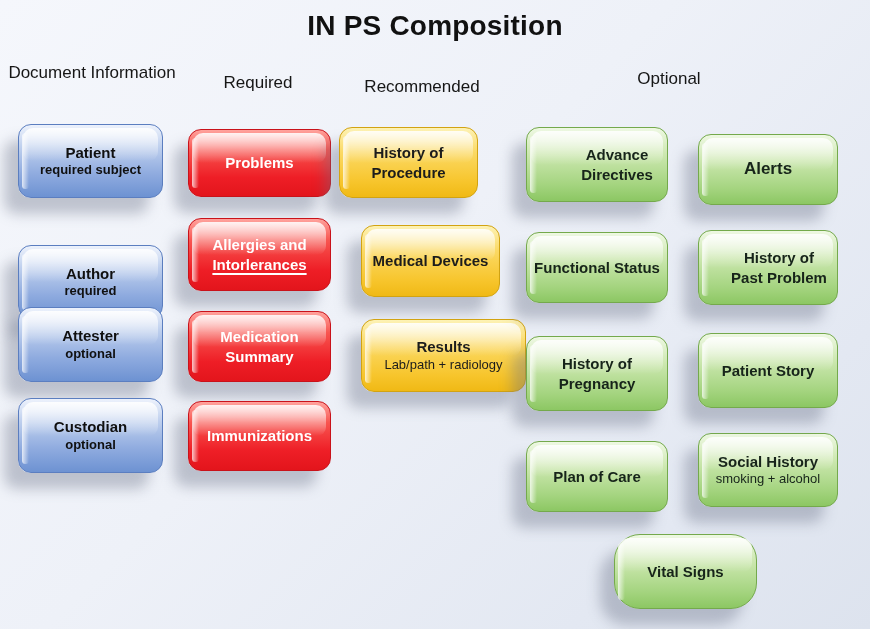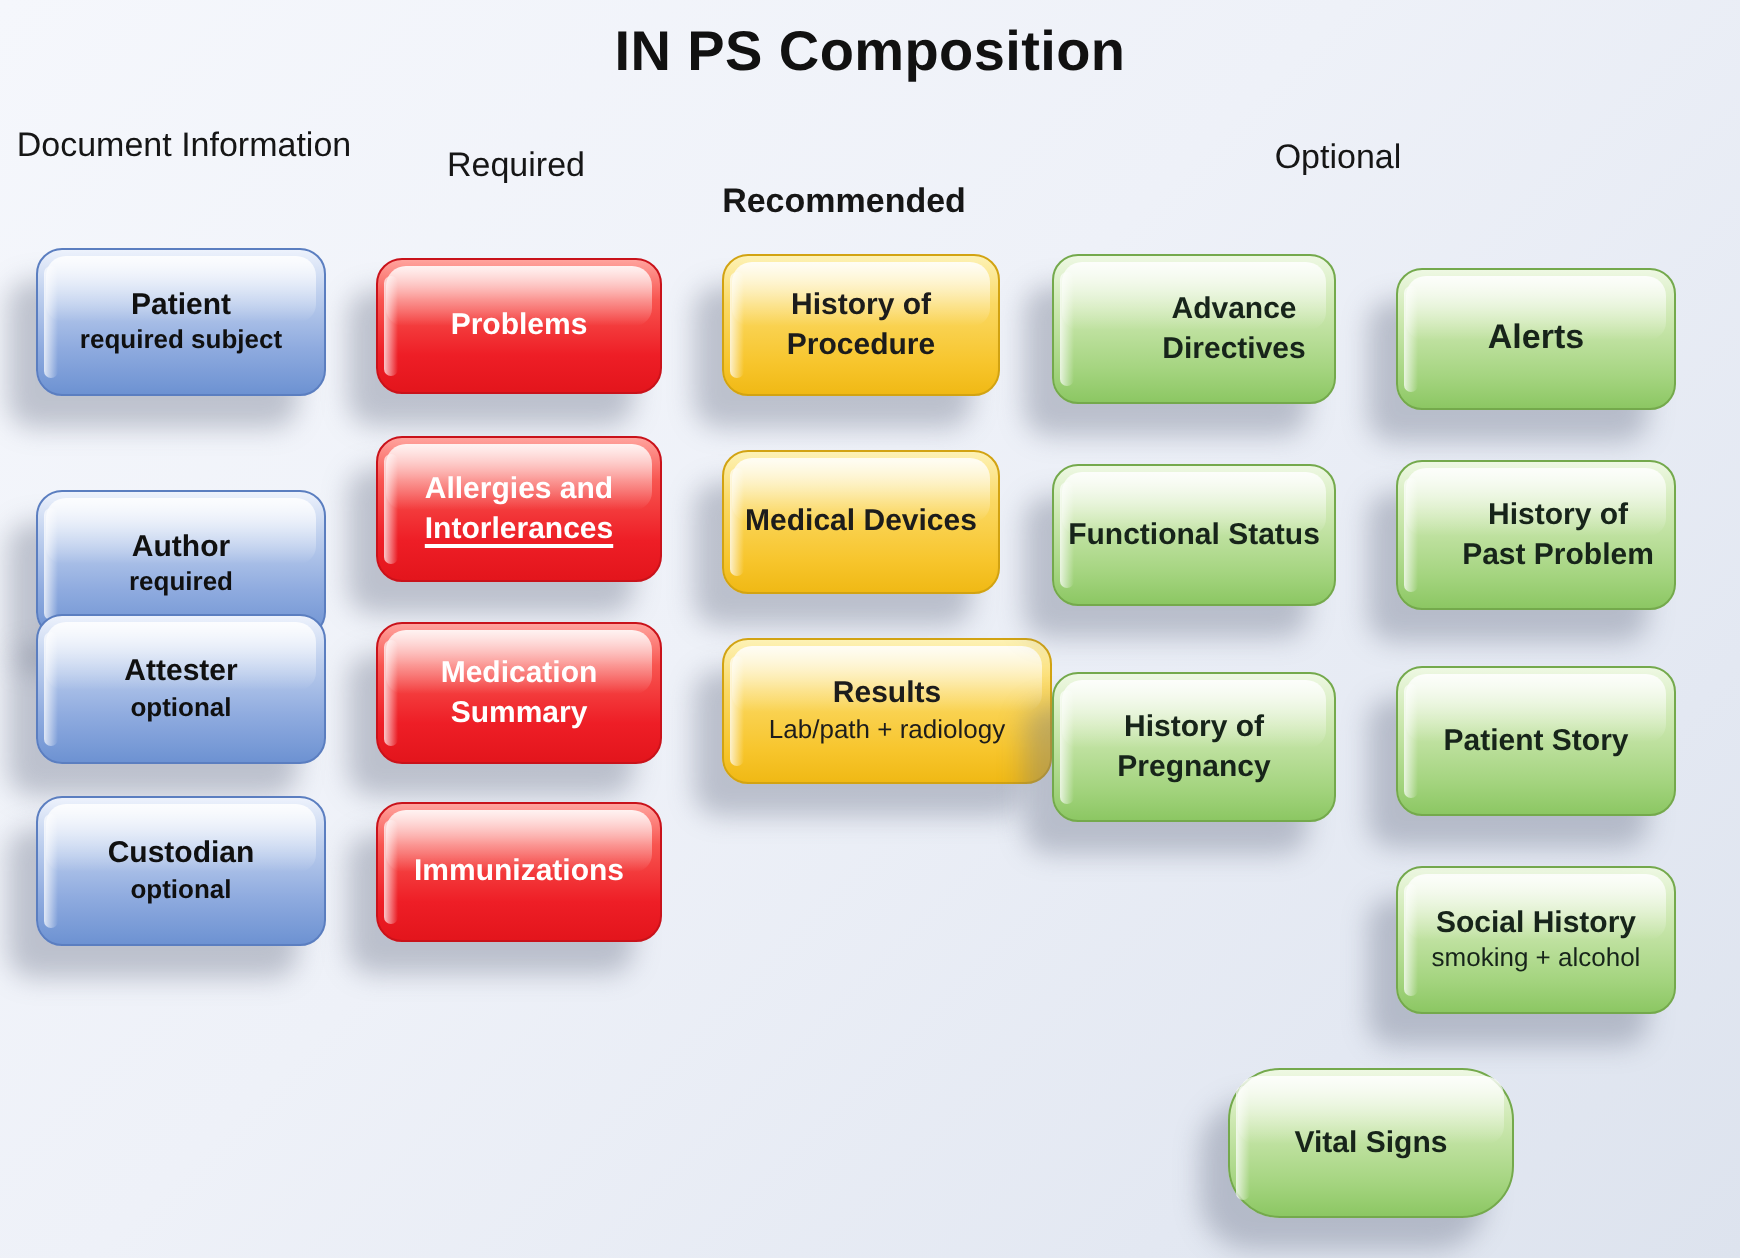--- a/index.html
+++ b/index.html
@@ -14,21 +14,21 @@
     position:absolute; top:10px; left:0; width:870px; text-align:center;
     font-size:28px; font-weight:600; color:#111; letter-spacing:0.2px;
   }
 
   .col-header {
     position:absolute; text-align:center; font-size:17px; color:#161616;
     line-height:1.55;
   }
   #hdr-doc  { left:8px;  top:60px; width:168px; }
   #hdr-req  { left:188px; top:70px; width:140px; }
-  #hdr-rec  { left:348px; top:88px; width:148px;font-weight:bold; }
+  #hdr-rec  { left:348px; top:74px; width:148px; }
   #hdr-opt  { left:596px; top:66px; width:146px; }
 
   .box {
     position:absolute; border-radius:13px;
     display:flex; flex-direction:column; align-items:center; justify-content:center;
     text-align:center; padding:4px 6px; box-sizing:border-box;
     box-shadow:-14px 16px 13px rgba(104,114,134,0.38);
   }
   .box::before {            
     content:""; position:absolute; left:4px; right:4px; top:3px; height:46%;
@@ -68,21 +68,21 @@
   #box-patient   { left:18px;  top:124px; width:145px; height:74px; }
   #box-author    { left:18px;  top:217px; width:145px; height:74px;margin-top:28px; }
   #box-attester  { left:18px;  top:307px; width:145px; height:75px; }
   #box-custodian { left:18px;  top:398px; width:145px; height:75px; }
   
   #box-problems     { left:188px; top:129px; width:143px; height:68px; }
   #box-allergies    { left:188px; top:218px; width:143px; height:73px; }
   #box-medication   { left:188px; top:311px; width:143px; height:71px; }
   #box-immunizations{ left:188px; top:401px; width:143px; height:70px; }
   
-  #box-procedure { left:361px; top:127px; width:139px; height:71px; }
+  #box-procedure { left:339px; top:127px; width:139px; height:71px; }
   #box-devices   { left:361px; top:225px; width:139px; height:72px; }
   #box-results   { left:361px; top:319px; width:165px; height:73px;align-items:center; }
   
   #box-advance    { left:526px; top:127px; width:142px; height:75px;padding-left:46px; }
   #box-functional { left:526px; top:232px; width:142px; height:71px; }
   #box-pregnancy  { left:526px; top:336px; width:142px; height:75px; }
   #box-plan       { left:526px; top:441px; width:142px; height:71px; }
   
   #box-alerts      { left:698px; top:134px; width:140px; height:71px; }
   #box-pastproblem { left:698px; top:230px; width:140px; height:75px;padding-left:28px; }
@@ -147,20 +147,23 @@
 
   <div class="box green" id="box-advance">
     <span class="box-title">Advance Directives</span>
   </div>
   <div class="box green" id="box-functional">
     <span class="box-title">Functional Status</span>
   </div>
   <div class="box green" id="box-pregnancy">
     <span class="box-title">History of Pregnancy</span>
   </div>
+  <div class="box green" id="box-plan">
+    <span class="box-title">Plan of Care</span>
+  </div>
 
   <div class="box green" id="box-alerts">
     <span class="box-title" style="font-size:17px;">Alerts</span>
   </div>
   <div class="box green" id="box-pastproblem">
     <span class="box-title">History of Past Problem</span>
   </div>
   <div class="box green" id="box-social">
     <span class="box-title">Social History</span>
     <span class="box-sub">smoking + alcohol</span>

